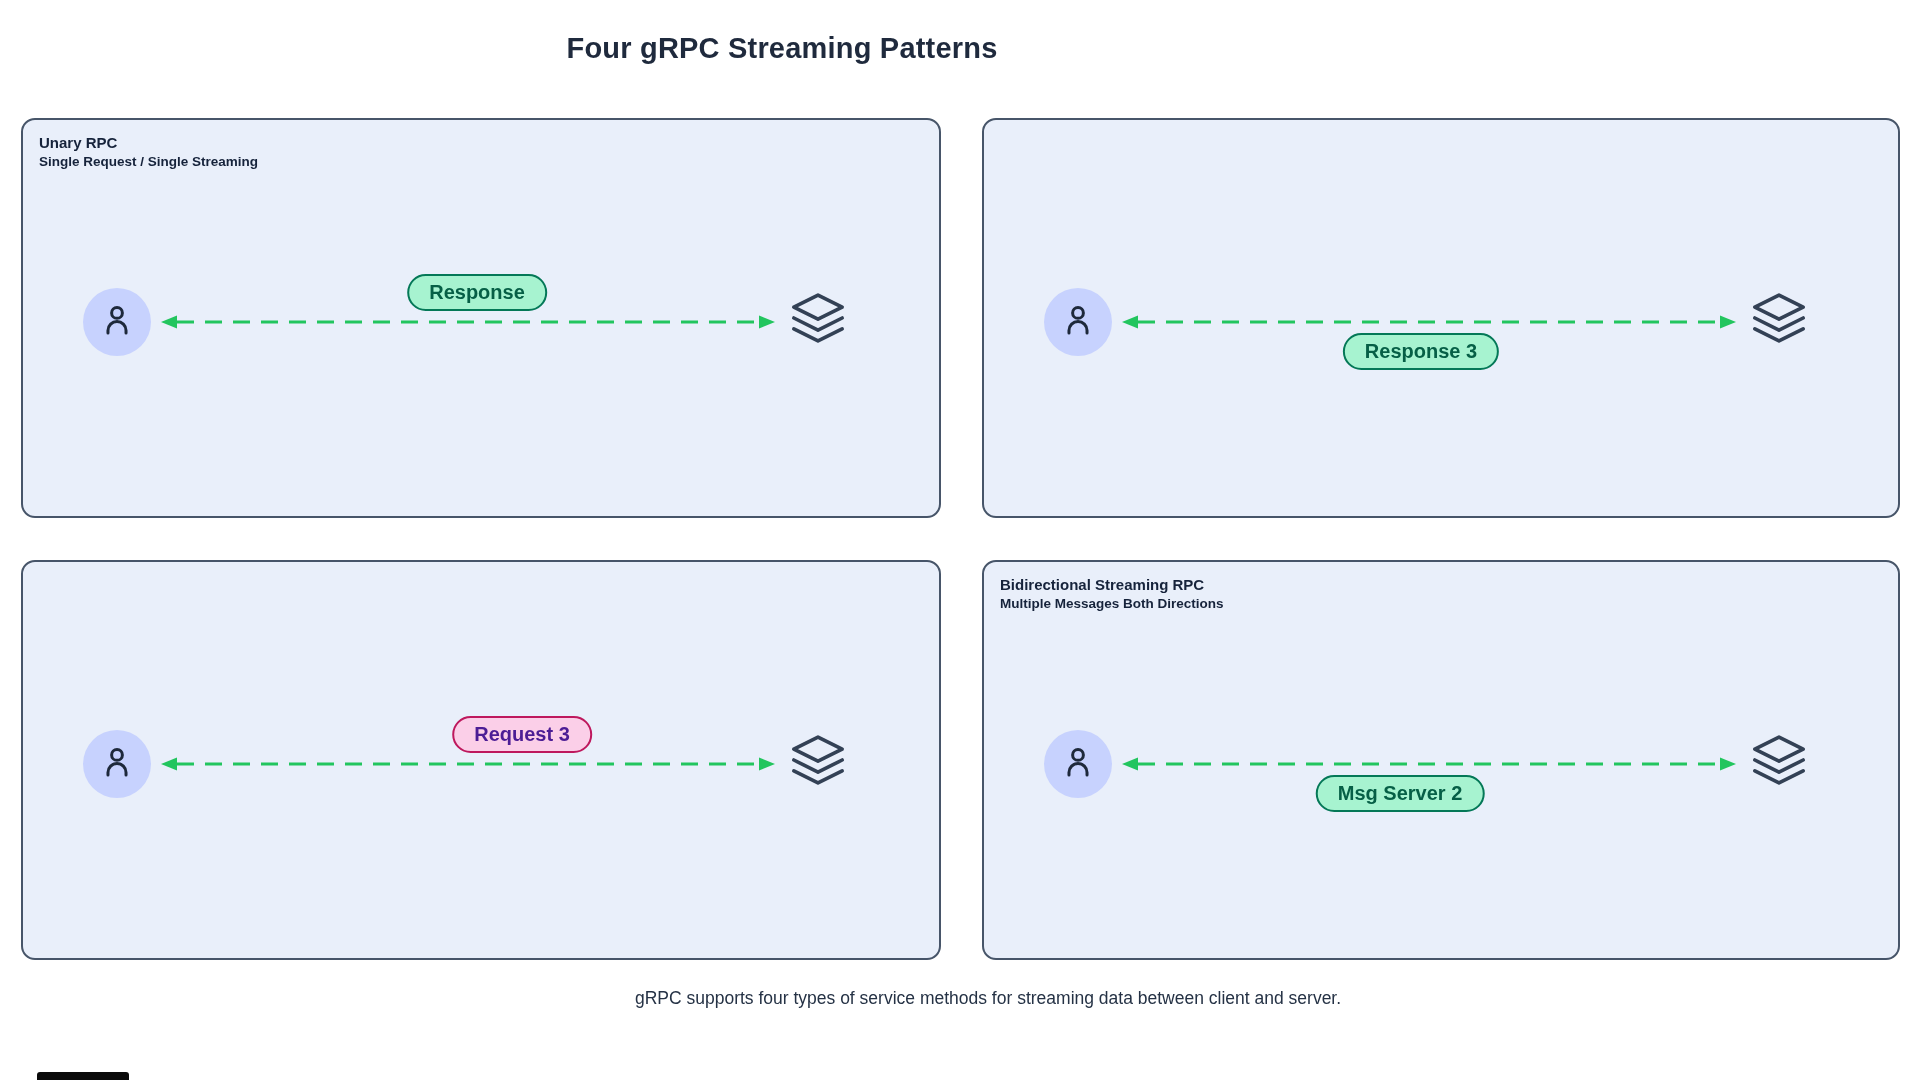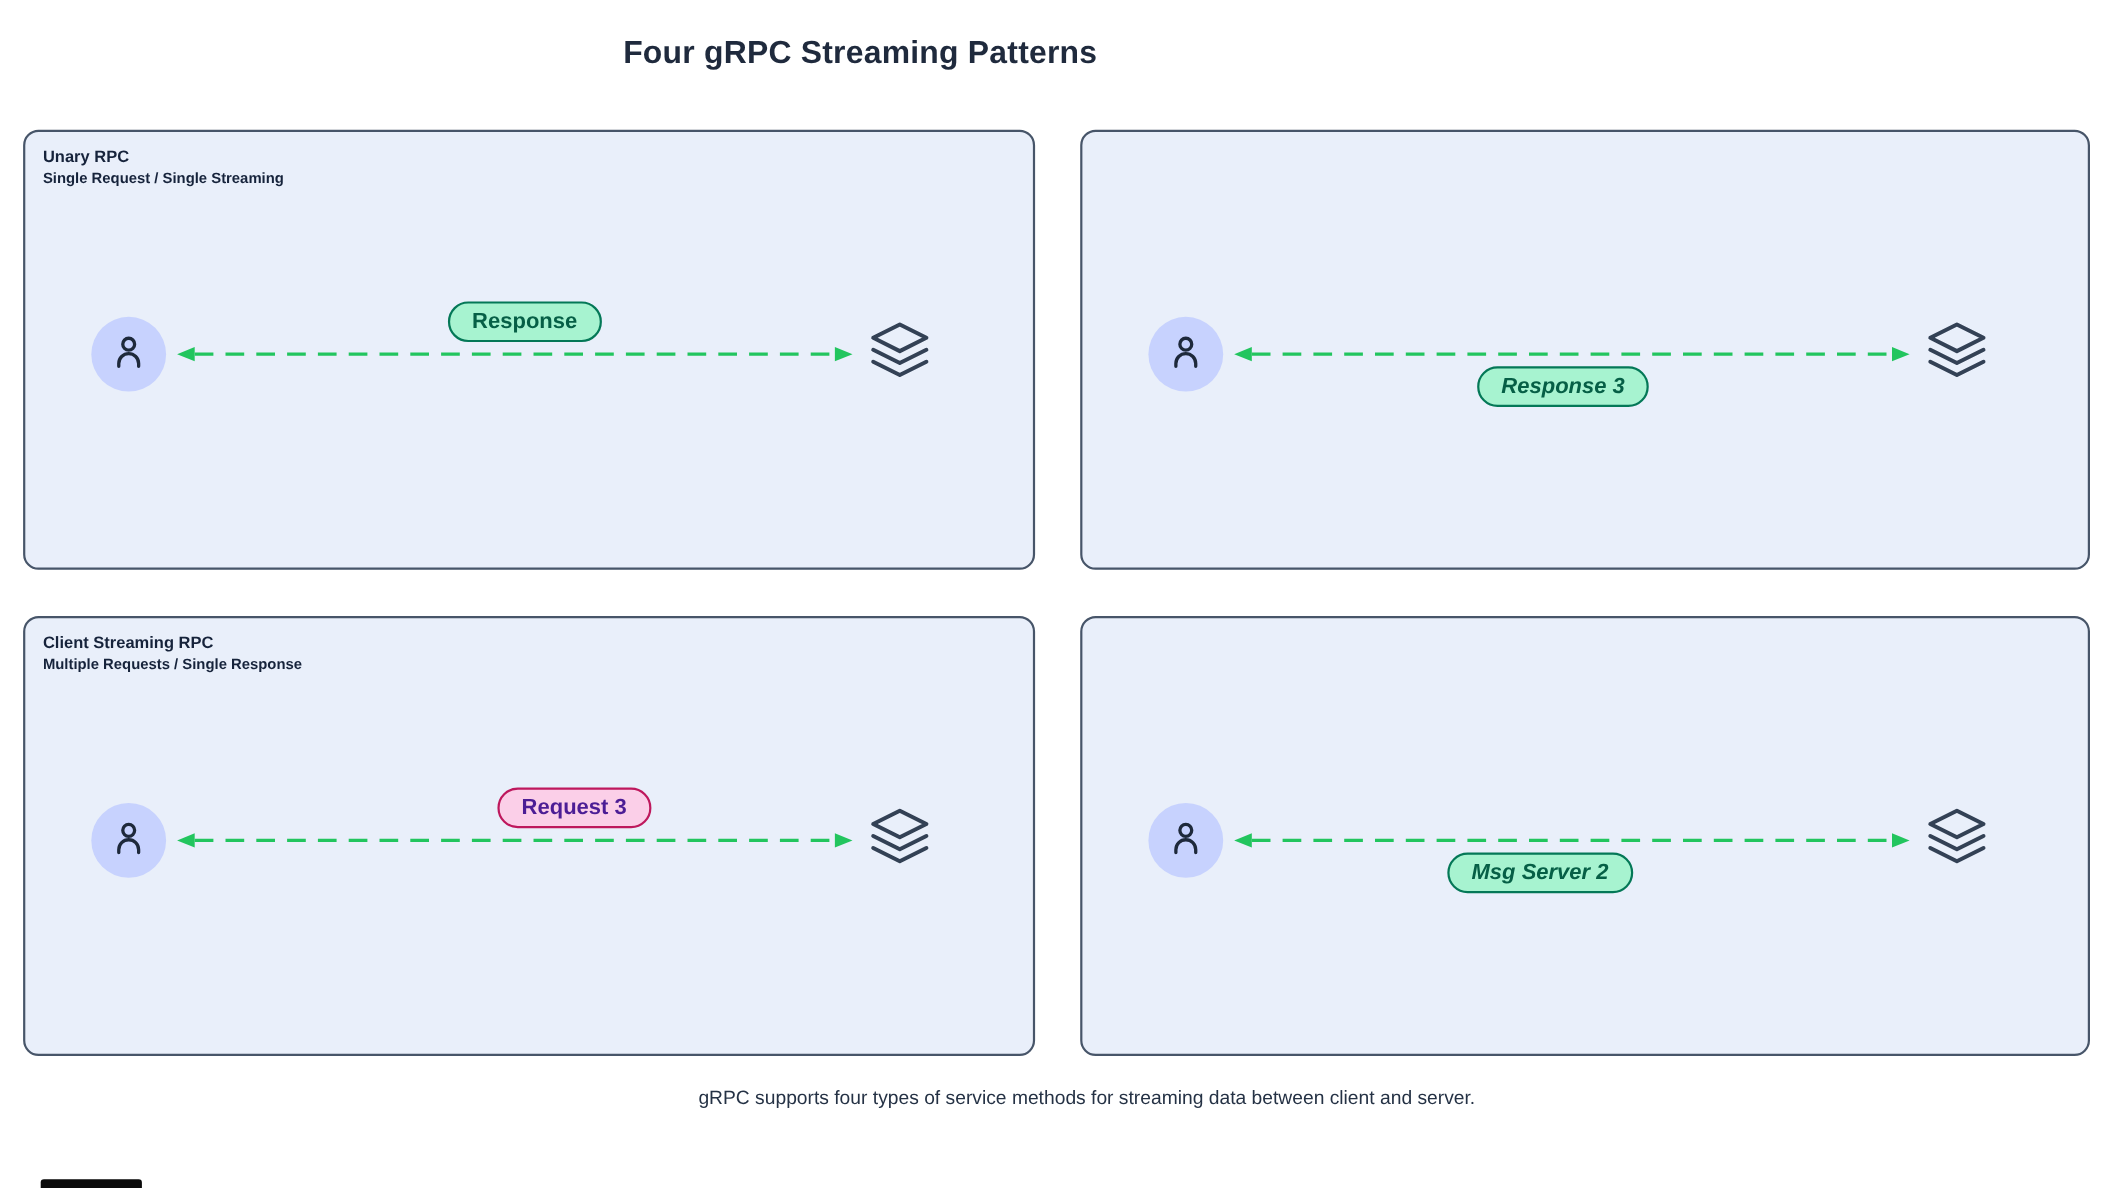--- a/index.html
+++ b/index.html
@@ -81,21 +81,21 @@
     background: #a7f3d0;
     border: 2px solid #047857;
     color: #065f46;
   }
   .pill-pink {
     background: #fbcfe8;
     border: 2px solid #be185d;
     color: #4c1d95;
   }
   .pill-above { top: 154px; }
-  .pill-below { top: 213px; font-style: italic; }
+  .pill-below { top: 213px; }
   .caption {
     position: absolute;
     top: 988px; left: 0; width: 1976px;
     text-align: center;
     font-size: 17.5px; font-weight: 400;
     color: #253245;
   }
   .bottom-left-bar {
     position: absolute;
     left: 37px; bottom: 0;
@@ -165,52 +165,52 @@
         <svg width="58" height="60" viewBox="0 0 24 24" fill="none" stroke="#334155" stroke-width="1.5" stroke-linecap="round" stroke-linejoin="round">
           <polygon points="12 2.5 22 7.5 12 12.5 2 7.5 12 2.5"></polygon>
           <polyline points="2 12 12 17 22 12"></polyline>
           <polyline points="2 16.5 12 21.5 22 16.5"></polyline>
         </svg>
       </span>
     </div>
   </div>
 
   <div class="panel">
+    <div class="client-node">
+      <span>
+        <svg width="38" height="38" viewBox="0 0 24 24" fill="none" stroke="#1e293b" stroke-width="1.9" stroke-linecap="round" stroke-linejoin="round">
+          <circle cx="12" cy="7.5" r="3.4"></circle>
+          <path d="M6.3 20.2 v-1.6 a5.7 5.7 0 0 1 11.4 0 v1.6"></path>
+        </svg>
+      </span>
+    </div>
+    <div class="arrow-wrap">
+      <svg width="618" height="20" viewBox="0 0 618 20">
+        <path d="M18 10 H600" stroke="#22c55e" stroke-width="3" stroke-dasharray="17 11" fill="none"></path>
+        <polygon points="2,10 18,3.5 18,16.5" fill="#22c55e"></polygon>
+        <polygon points="616,10 600,3.5 600,16.5" fill="#22c55e"></polygon>
+      </svg>
+    </div>
+    <div class="pill pill-pink pill-above" style="left:499px">Request 3</div>
+    <div class="server-node">
+      <span>
+        <svg width="58" height="60" viewBox="0 0 24 24" fill="none" stroke="#334155" stroke-width="1.5" stroke-linecap="round" stroke-linejoin="round">
+          <polygon points="12 2.5 22 7.5 12 12.5 2 7.5 12 2.5"></polygon>
+          <polyline points="2 12 12 17 22 12"></polyline>
+          <polyline points="2 16.5 12 21.5 22 16.5"></polyline>
+        </svg>
+      </span>
+    </div>
+  </div>
+
+  <div class="panel">
     <div class="panel-header">
-      <div class="panel-title">Client Streaming RPC</div>
-      <div class="panel-subtitle">Multiple Requests / Single Response</div>
-    </div>
-    <div class="client-node">
-      <span>
-        <svg width="38" height="38" viewBox="0 0 24 24" fill="none" stroke="#1e293b" stroke-width="1.9" stroke-linecap="round" stroke-linejoin="round">
-          <circle cx="12" cy="7.5" r="3.4"></circle>
-          <path d="M6.3 20.2 v-1.6 a5.7 5.7 0 0 1 11.4 0 v1.6"></path>
-        </svg>
-      </span>
-    </div>
-    <div class="arrow-wrap">
-      <svg width="618" height="20" viewBox="0 0 618 20">
-        <path d="M18 10 H600" stroke="#22c55e" stroke-width="3" stroke-dasharray="17 11" fill="none"></path>
-        <polygon points="2,10 18,3.5 18,16.5" fill="#22c55e"></polygon>
-        <polygon points="616,10 600,3.5 600,16.5" fill="#22c55e"></polygon>
-      </svg>
-    </div>
-    <div class="pill pill-pink pill-above" style="left:499px">Request 3</div>
-    <div class="server-node">
-      <span>
-        <svg width="58" height="60" viewBox="0 0 24 24" fill="none" stroke="#334155" stroke-width="1.5" stroke-linecap="round" stroke-linejoin="round">
-          <polygon points="12 2.5 22 7.5 12 12.5 2 7.5 12 2.5"></polygon>
-          <polyline points="2 12 12 17 22 12"></polyline>
-          <polyline points="2 16.5 12 21.5 22 16.5"></polyline>
-        </svg>
-      </span>
-    </div>
-  </div>
-
-  <div class="panel">
+      <div class="panel-title">Bidirectional Streaming RPC</div>
+      <div class="panel-subtitle">Multiple Messages Both Directions</div>
+    </div>
     <div class="client-node">
       <span>
         <svg width="38" height="38" viewBox="0 0 24 24" fill="none" stroke="#1e293b" stroke-width="1.9" stroke-linecap="round" stroke-linejoin="round">
           <circle cx="12" cy="7.5" r="3.4"></circle>
           <path d="M6.3 20.2 v-1.6 a5.7 5.7 0 0 1 11.4 0 v1.6"></path>
         </svg>
       </span>
     </div>
     <div class="arrow-wrap">
       <svg width="618" height="20" viewBox="0 0 618 20">

